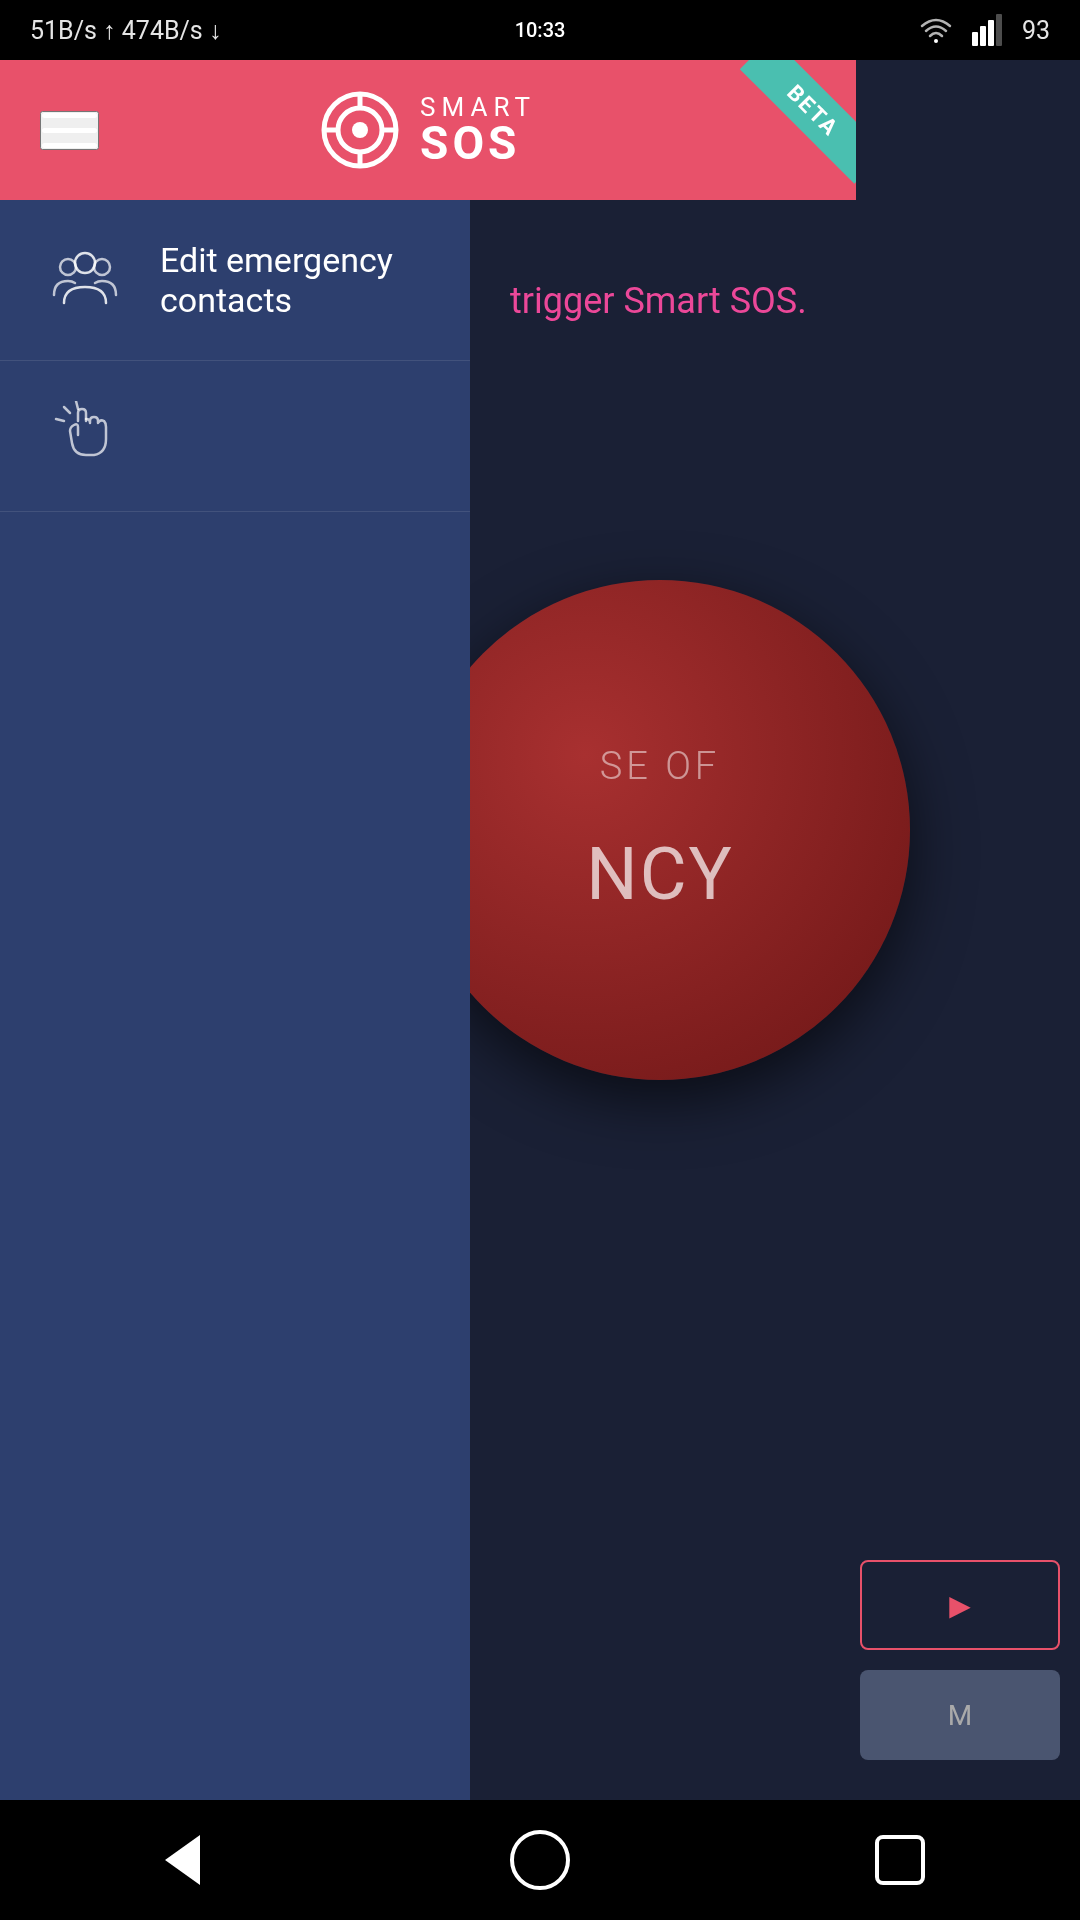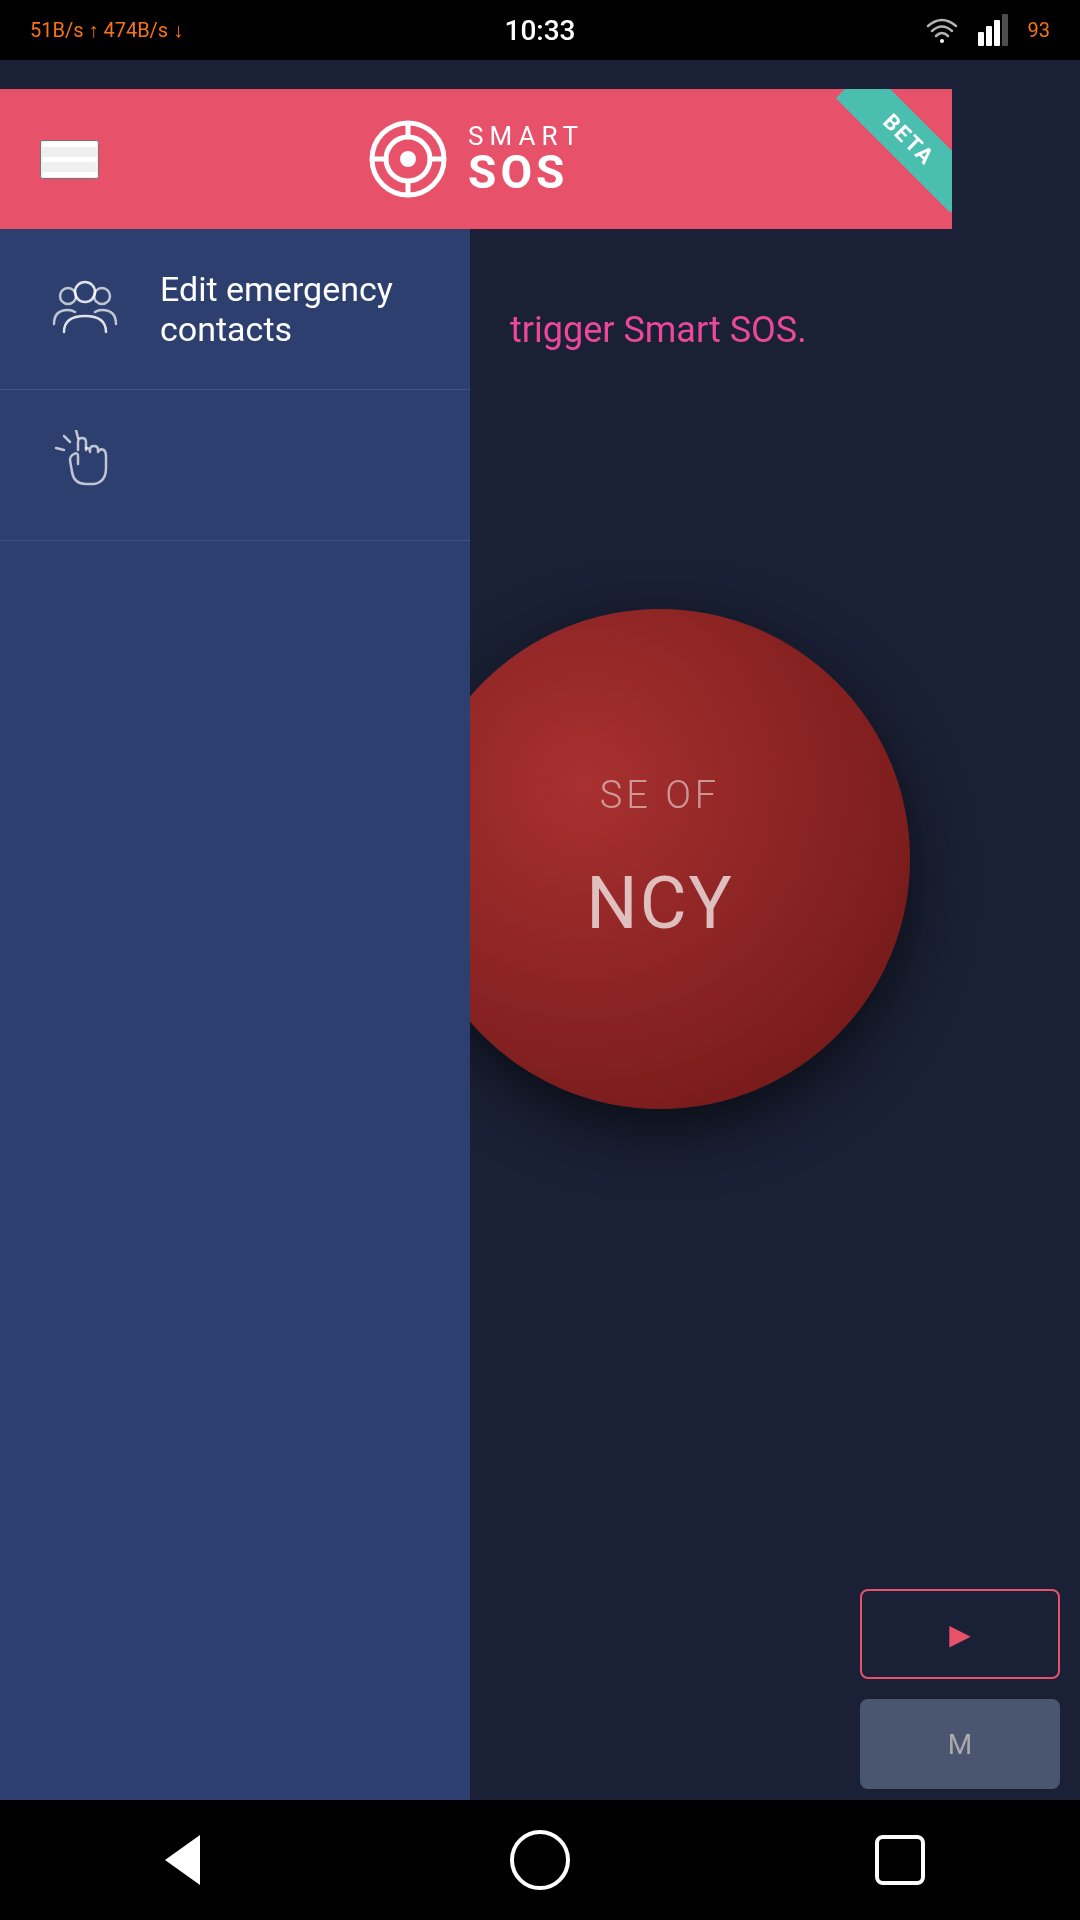--- a/index.html
+++ b/index.html
@@ -20,47 +20,46 @@
       background: #000;
       display: flex;
       align-items: center;
       justify-content: space-between;
       padding: 0 30px;
       position: relative;
       z-index: 100;
     }
     .status-time {
       color: #fff;
-      font-size: 28px;
+      font-size: 20px;
       font-weight: 500;
       position: absolute;
       left: 50%;
       transform: translateX(-50%);
     }
     .status-text {
-      color: #f97316;
-      font-size: 20px;
+      color: #e5e5e5;
+      font-size: 25px;
     }
     .status-icons {
       display: flex;
       align-items: center;
       gap: 16px;
     }
 
     
     .header {
-      width: 952px;
+      width: 856px;
       height: 140px;
       background: #e8516a;
       display: flex;
       align-items: center;
       justify-content: center;
       position: relative;
       z-index: 50;
-      margin-top: 29px;
     }
     .hamburger-btn {
       position: absolute;
       left: 40px;
       display: flex;
       flex-direction: column;
       gap: 10px;
       cursor: pointer;
     }
     .hamburger-line {

